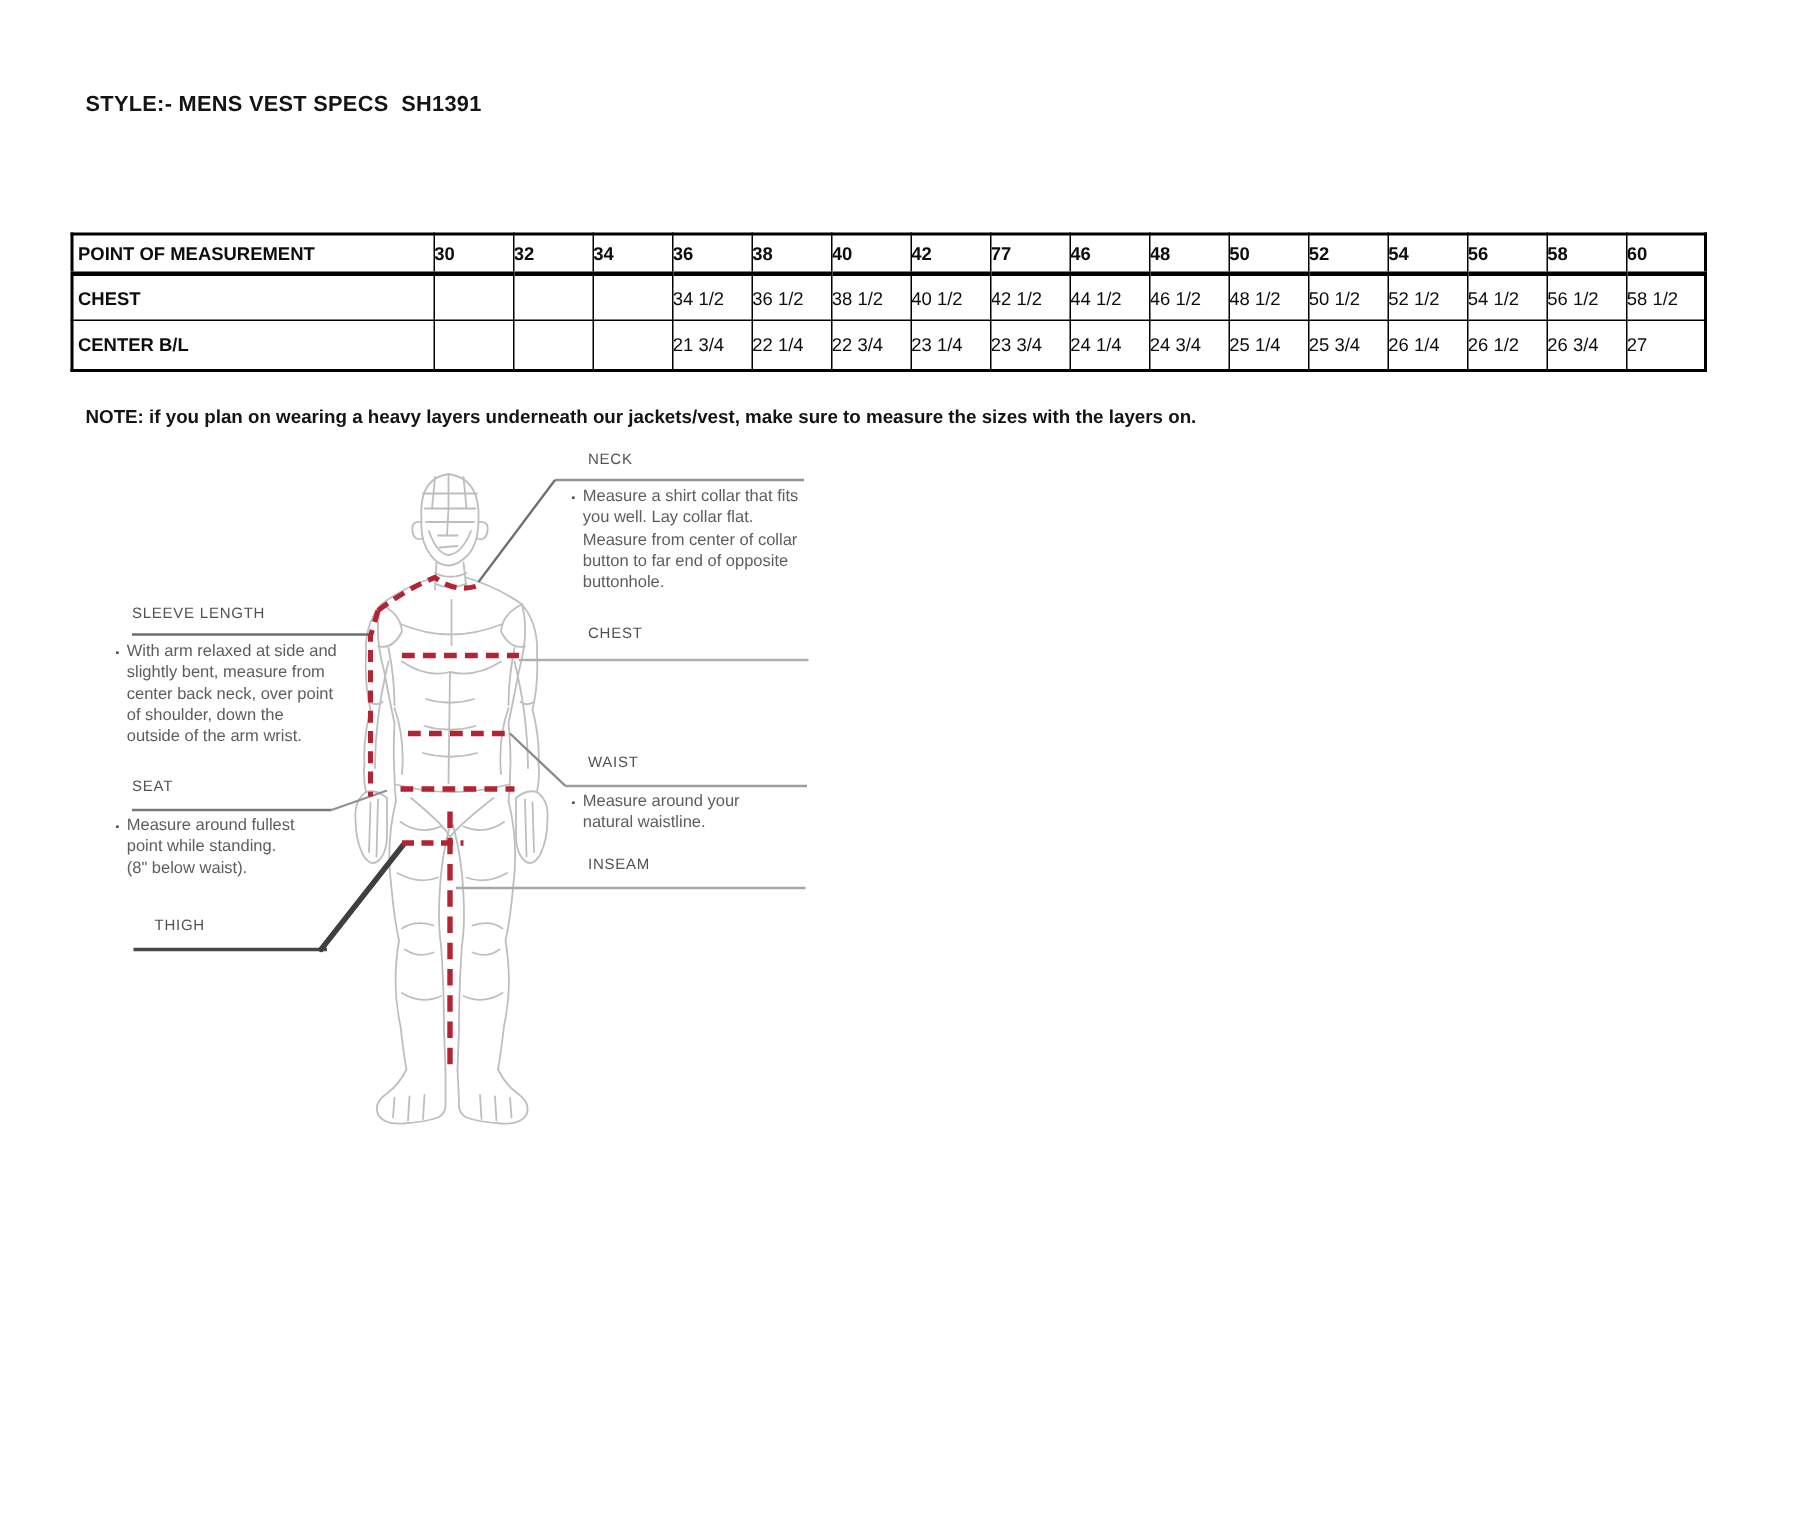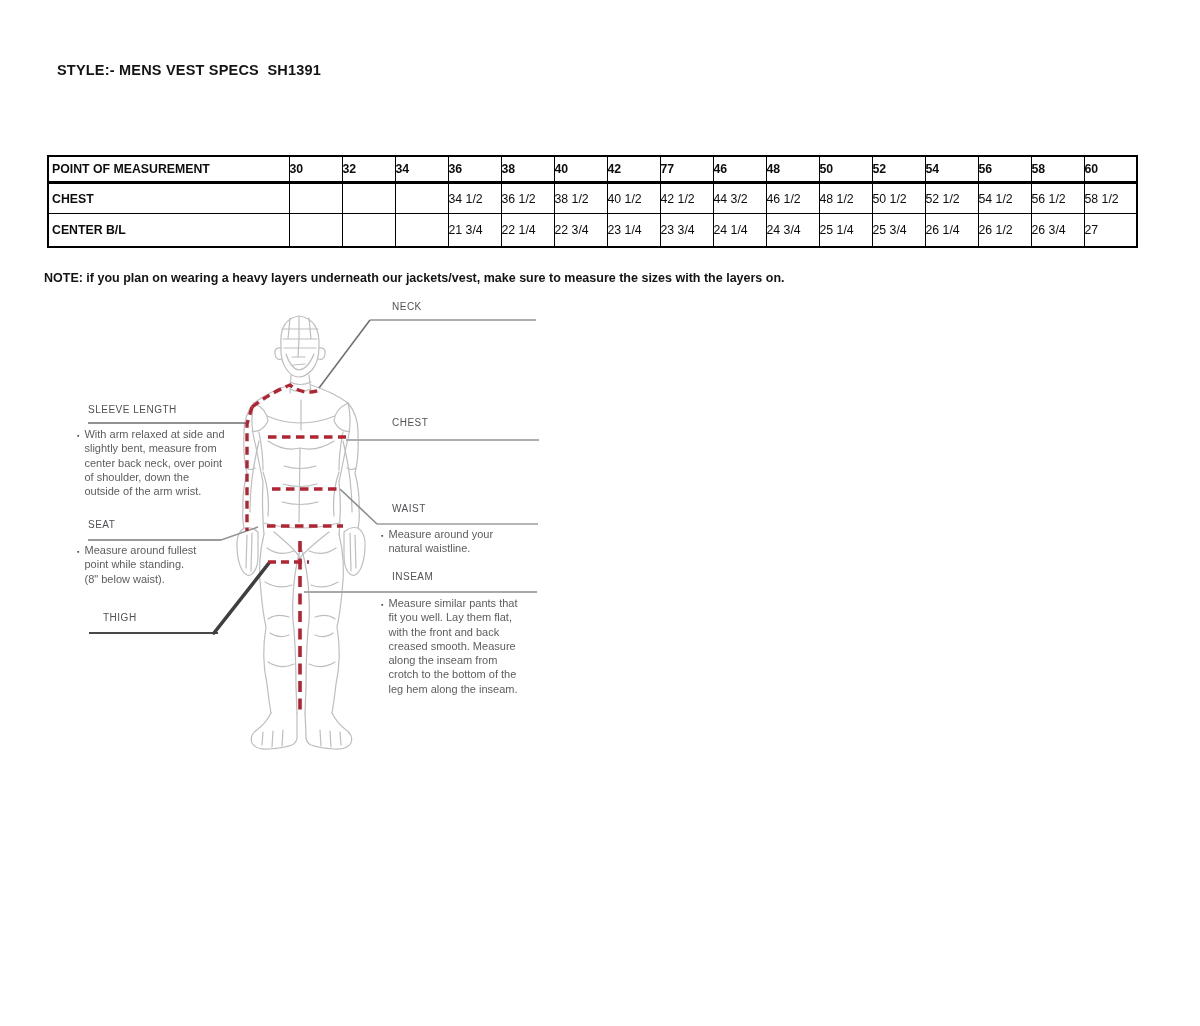--- a/index.html
+++ b/index.html
@@ -1,20 +1,20 @@
 <!DOCTYPE html>
 <html><head>
 <meta charset="utf-8">
 <style>
   html,body{margin:0;padding:0;background:#fff;}
   .page{position:relative;width:1200px;height:1026px;background:#ffffff;
         font-family:"Liberation Sans",sans-serif;overflow:hidden;}
   .doc-title{position:absolute;left:57px;top:62px;font-size:14.5px;font-weight:bold;
         color:#141414;white-space:pre;letter-spacing:0.2px;}
-  .doc-note{position:absolute;left:44px;top:271px;font-size:12.5px;font-weight:bold;
+  .doc-note{position:absolute;left:57px;top:271px;font-size:12.5px;font-weight:bold;
         color:#141414;white-space:pre;}
   table.spec{position:absolute;left:47px;top:155px;width:1091px;border-collapse:collapse;
         table-layout:fixed;border:2.5px solid #000;background:#fff;}
   .spec th,.spec td{border:1.5px solid #000;font-size:12.3px;color:#0d0d0d;text-align:left;
         padding:0;overflow:hidden;white-space:nowrap;}
   .spec thead th{font-weight:bold;border-bottom:3px solid #000;height:24px;}
   .spec thead th.corner{text-align:left;padding-left:3px;}
   .spec tbody tr.r0{height:31px;}
   .spec tbody tr.r1{height:33px;}
   .spec td.rowlabel{text-align:left;padding-left:3px;font-weight:bold;}
@@ -77,21 +77,21 @@
         <tr class="r0">
           <td class="rowlabel">CHEST</td>
           <td></td>
           <td></td>
           <td></td>
           <td>34 1/2</td>
           <td>36 1/2</td>
           <td>38 1/2</td>
           <td>40 1/2</td>
           <td>42 1/2</td>
-          <td>44 3/2</td>
+          <td>44 1/2</td>
           <td>46 1/2</td>
           <td>48 1/2</td>
           <td>50 1/2</td>
           <td>52 1/2</td>
           <td>54 1/2</td>
           <td>56 1/2</td>
           <td>58 1/2</td>
         </tr>
         <tr class="r1">
           <td class="rowlabel">CENTER B/L</td>
@@ -156,34 +156,34 @@
       <path d="M252,407 L247,424 L247,531" stroke-width="3.4" stroke-dasharray="8 5.5"></path>
       <path d="M268,437 L346,437" stroke-width="3.6" stroke-dasharray="8.5 5.5"></path>
       <path d="M272,489 L340,489" stroke-width="3.6" stroke-dasharray="8.5 5.5"></path>
       <path d="M267,526 L343,526" stroke-width="3.6" stroke-dasharray="8.5 5.5"></path>
       <path d="M268,562 L309,562" stroke-width="3.6" stroke-dasharray="8 5"></path>
       <path d="M300,541 L300,712" stroke-width="3.6" stroke-dasharray="11 6.5"></path>
     </g>
   </svg>
 
   <div class="g-head" style="left:392px;top:301px">NECK</div>
+  <div class="g-desc" style="left:381px;top:324px;width:162px">
+    <span class="bullet">▪</span>
+    <span class="txt" style="max-width:150px">Measure a shirt collar that fits you well. Lay collar flat. Measure from center of collar button to far end of opposite buttonhole.</span>
+  </div>
 
   <div class="g-head" style="left:392px;top:417px">CHEST</div>
 
   <div class="g-head" style="left:392px;top:503px">WAIST</div>
   <div class="g-desc" style="left:381px;top:527px;width:138px">
     <span class="bullet">▪</span>
     <span class="txt" style="max-width:126px">Measure around your natural waistline.</span>
   </div>
 
   <div class="g-head" style="left:392px;top:571px">INSEAM</div>
-  <div class="g-desc" style="left:381px;top:596px;width:151px">
-    <span class="bullet">▪</span>
-    <span class="txt" style="max-width:139px">Measure similar pants that fit you well. Lay them flat, with the front and back creased smooth. Measure along the inseam from crotch to the bottom of the leg hem along the inseam.</span>
-  </div>
 
   <div class="g-head" style="left:88px;top:404px">SLEEVE LENGTH</div>
   <div class="g-desc" style="left:77px;top:427px;width:153px">
     <span class="bullet">▪</span>
     <span class="txt" style="max-width:141px">With arm relaxed at side and slightly bent, measure from center back neck, over point of shoulder, down the outside of the arm wrist.</span>
   </div>
 
   <div class="g-head" style="left:88px;top:519px">SEAT</div>
   <div class="g-desc" style="left:77px;top:543px;width:128px">
     <span class="bullet">▪</span>

